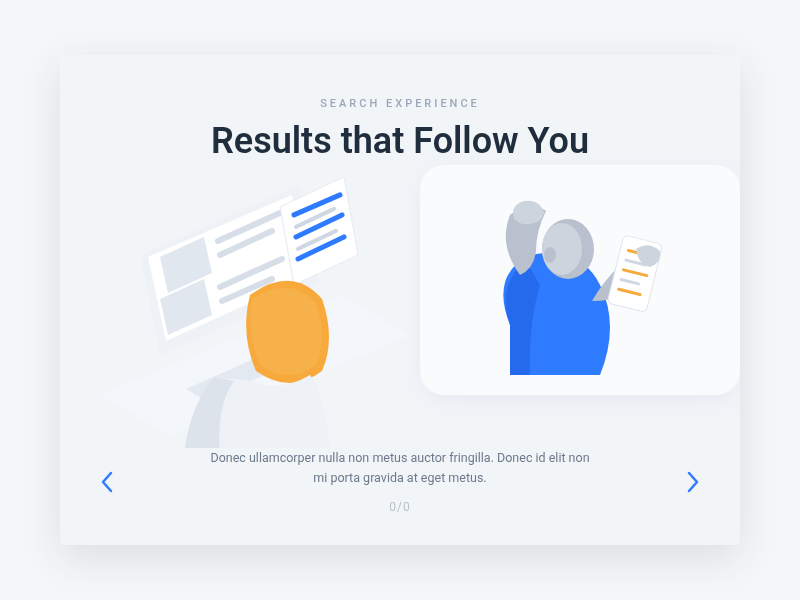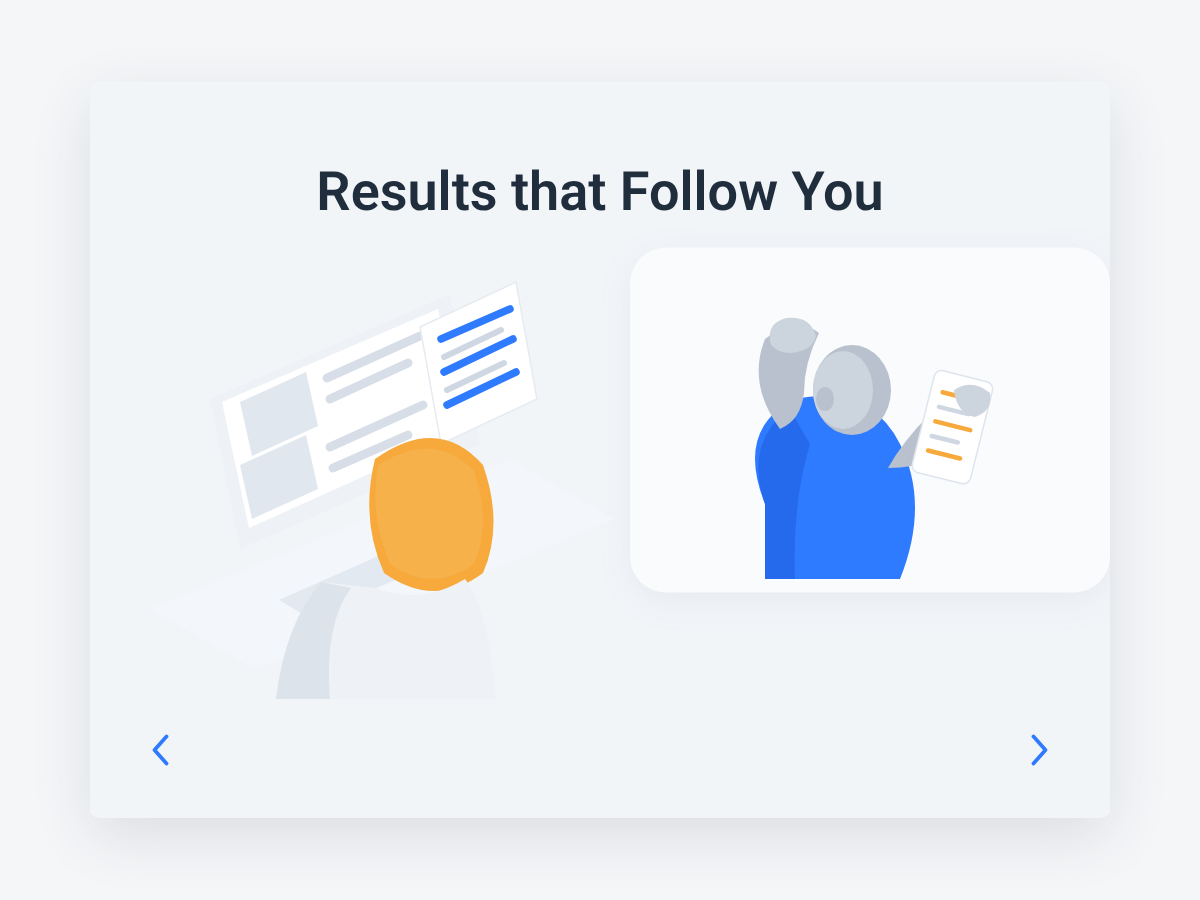--- a/index.html
+++ b/index.html
@@ -101,20 +101,21 @@
     letter-spacing: 1px;
   }
 </style>
 </head>
 <body>
 
 <div class="card">
   <div class="diag"></div>
   <div class="bg-panel"></div>
 
+  <div class="eyebrow">SEARCH EXPERIENCE</div>
   <h1 class="title">Results that Follow You</h1>
 
   <div class="illustration">
     <svg viewBox="0 0 620 280" width="100%" height="100%">
 
       <g transform="translate(40,30)">
         <polygon points="10,60 170,-10 190,90 30,160" fill="#eef2f7"></polygon>
         <polygon points="18,62 162,0 178,82 36,146" fill="#ffffff"></polygon>
 
         <polygon points="30,62 74,42 82,78 38,98" fill="#e1e7ef"></polygon>
@@ -176,20 +177,22 @@
     </svg>
   </div>
 
   <div class="footer">
     <div class="nav-btn">
       <svg width="16" height="24" viewBox="0 0 16 24">
         <polyline points="12,3 4,12 12,21" fill="none" stroke="currentColor" stroke-width="2.5" stroke-linecap="round" stroke-linejoin="round"></polyline>
       </svg>
     </div>
     <div class="footer-center">
+      <div>Donec ullamcorper nulla non metus auctor fringilla. Donec id elit non mi porta gravida at eget metus.</div>
+      <div class="pager">0/0</div>
     </div>
     <div class="nav-btn">
       <svg width="16" height="24" viewBox="0 0 16 24">
         <polyline points="4,3 12,12 4,21" fill="none" stroke="currentColor" stroke-width="2.5" stroke-linecap="round" stroke-linejoin="round"></polyline>
       </svg>
     </div>
   </div>
 </div>
 
 </body></html>

